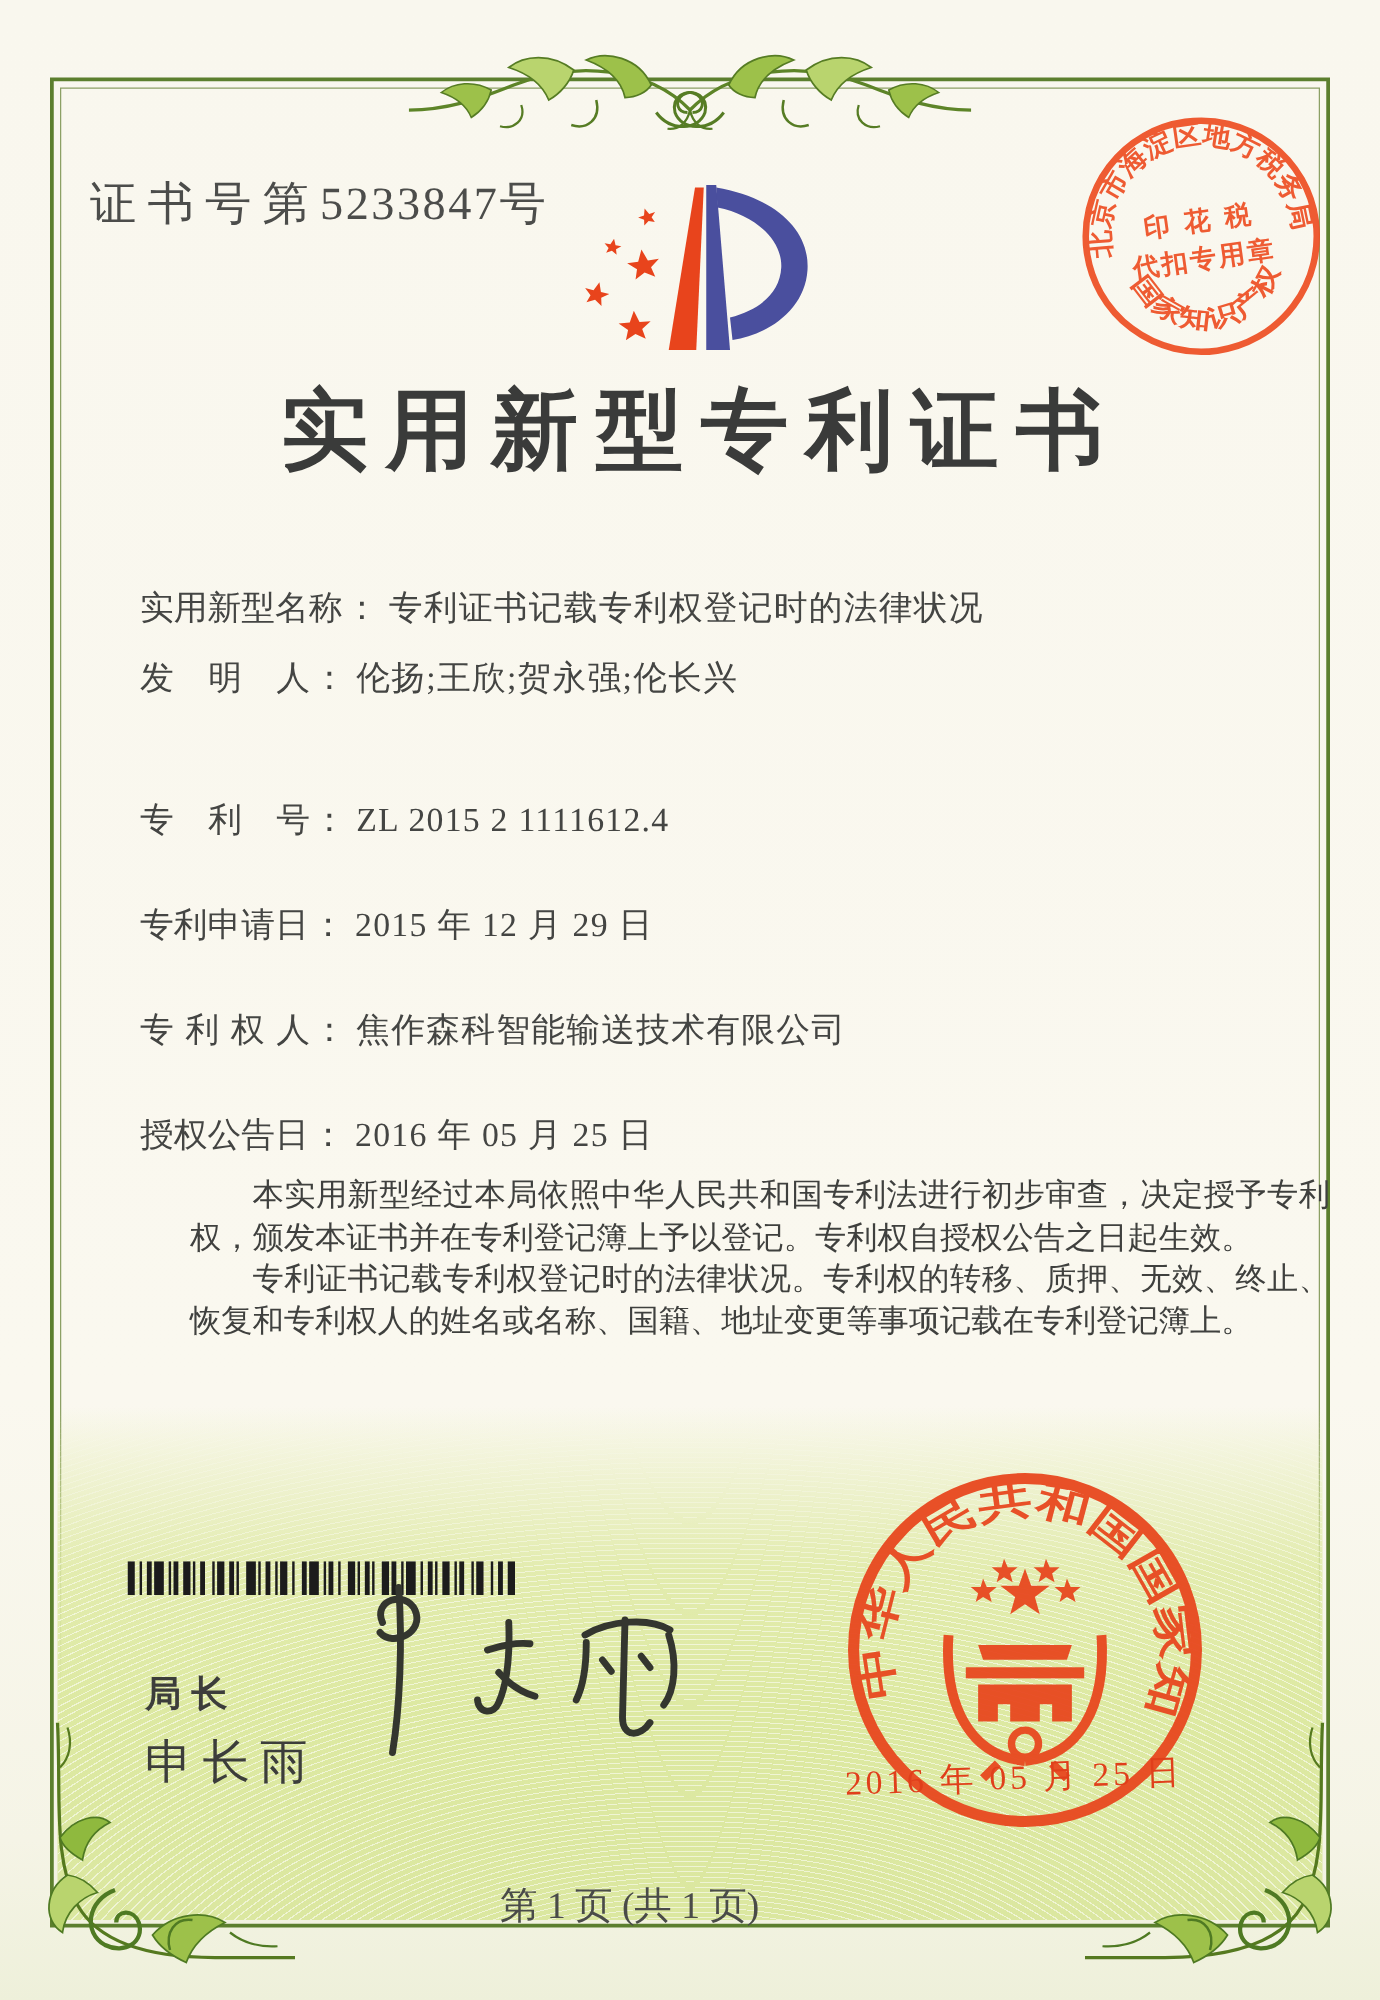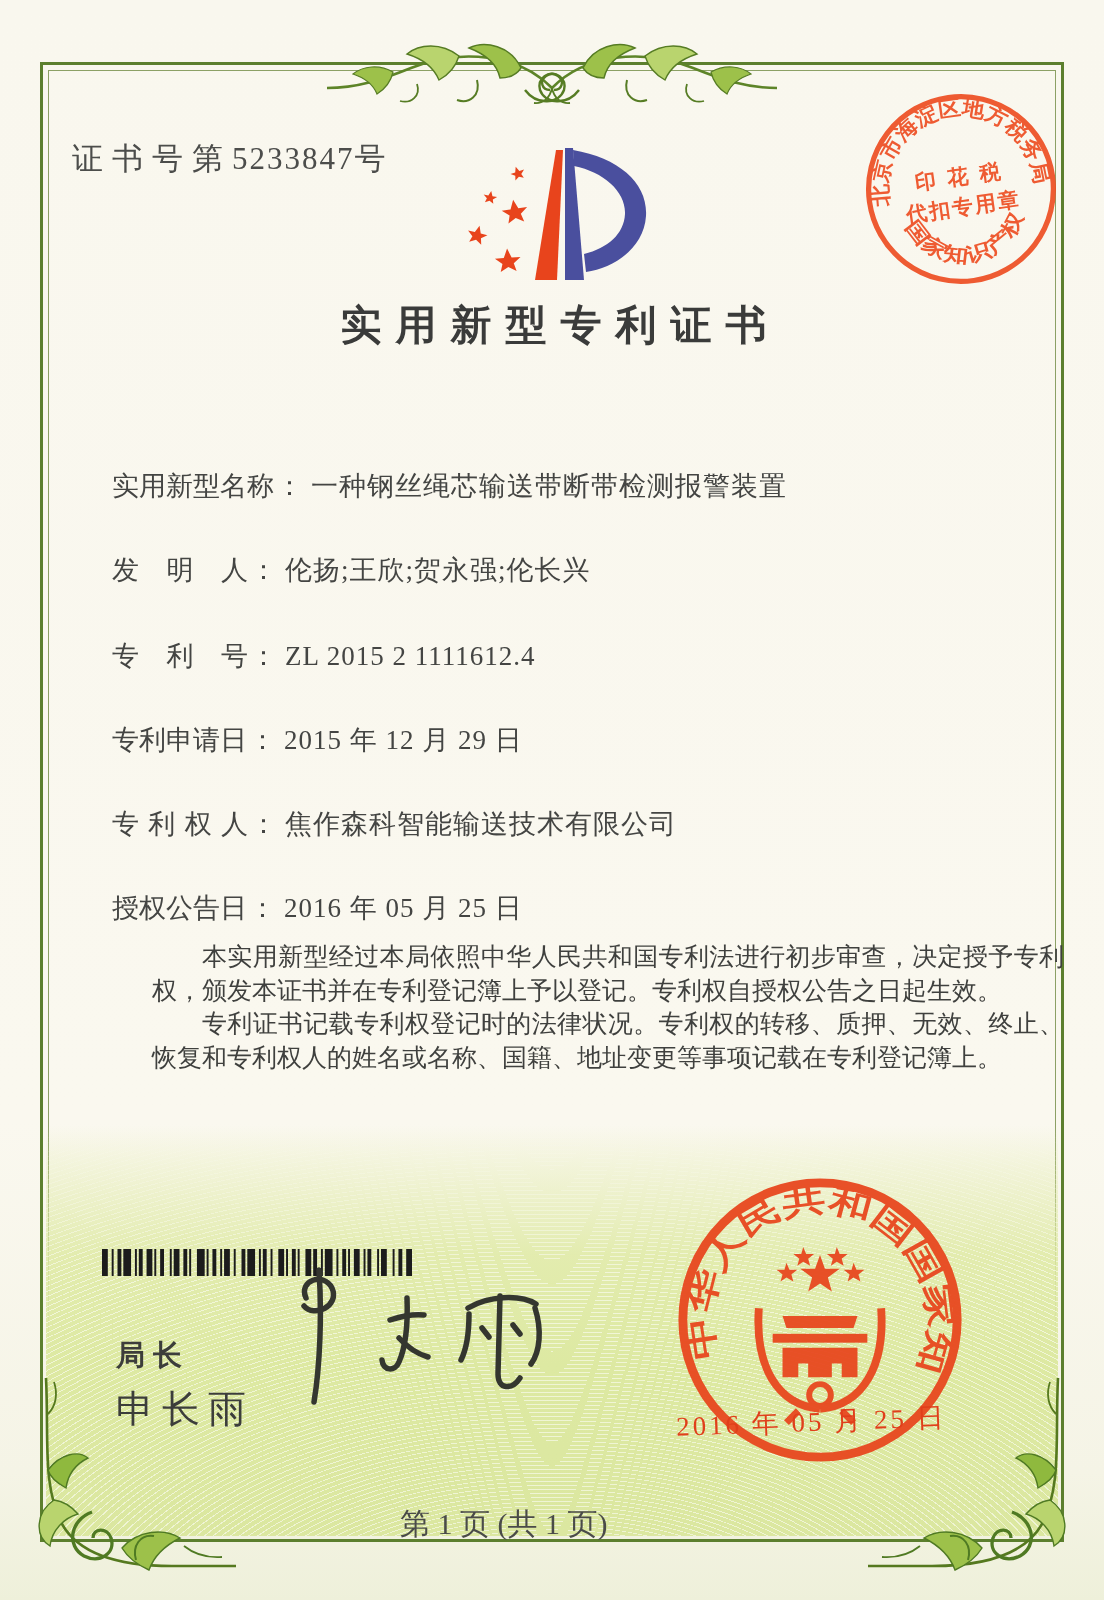--- a/index.html
+++ b/index.html
@@ -13,27 +13,27 @@
   
   .frame-outer{position:absolute;left:40px;right:40px;top:62px;bottom:58px;border:3px solid #5c7f2e;}
   .frame-inner{position:absolute;left:5px;right:5px;top:5px;bottom:5px;border:1px solid #8ca065;}
   
   .green-zone{position:absolute;left:46px;right:46px;top:1125px;bottom:64px;
     background:linear-gradient(180deg,rgba(223,234,164,0) 0,rgba(223,234,164,.85) 130px,#dde9a2 240px,#dbe7a0 100%);}
   .green-zone::after{content:"";position:absolute;inset:0;
     background:repeating-radial-gradient(900px 520px at 50% 135%,rgba(255,255,255,.55) 0 1.3px,rgba(255,255,255,0) 1.3px 7px);
     -webkit-mask-image:linear-gradient(180deg,transparent 0,#000 150px);
     mask-image:linear-gradient(180deg,transparent 0,#000 150px);}
-  .cert-no{position:absolute;left:72px;top:138px;font-size:31px;color:#4c4d4b;}
+  .cert-no{position:absolute;left:72px;top:138px;font-size:37px;color:#4c4d4b;}
   .cert-no .sp{letter-spacing:9px;}
   .cert-no .dg{letter-spacing:2px;font-family:"Liberation Serif",serif;}
   .logo{position:absolute;left:452px;top:140px;}
   .tax-stamp{position:absolute;left:856px;top:84px;transform:rotate(-8deg);opacity:.92;}
   .doc-title{position:absolute;left:0;right:0;top:298px;text-align:center;
-    font-size:41px;font-weight:600;letter-spacing:14px;color:#3a3b3a;padding-left:17px;}
+    font-size:70px;font-weight:600;letter-spacing:14px;color:#3a3b3a;padding-left:17px;}
   .frow{position:absolute;left:112px;right:90px;font-size:27px;color:#444543;white-space:nowrap;}
   .flabel{display:inline-block;vertical-align:top;}
   .spread{width:136px;text-align:justify;text-align-last:justify;}
   .fcolon{display:inline-block;margin:0 8px 0 2px;}
   .fvalue{letter-spacing:1px;}
   .paras{position:absolute;left:112px;top:940px;width:912px;font-size:25px;line-height:33.5px;
     text-align:justify;color:#3f403e;margin-left:40px;}
   .paras p{margin:0;text-indent:2em;}
   .barcode{position:absolute;left:102px;top:1249px;}
   .officer-role{position:absolute;left:116px;top:1336px;font-size:29px;letter-spacing:8px;color:#3c3d3b;font-weight:bold;}
@@ -130,23 +130,23 @@
     <text class="stamp-txt" font-size="19">
       <textPath href="#ts-bot" startOffset="0" textLength="168" lengthAdjust="spacingAndGlyphs">国家知识产权局</textPath>
     </text>
     <text class="stamp-txt" x="100" y="95" font-size="20" text-anchor="middle" letter-spacing="3">印 花 税</text>
     <text class="stamp-txt" x="100" y="124" font-size="20" text-anchor="middle" letter-spacing="2">代扣专用章</text>
   </svg>
 
   <div class="doc-title">实用新型专利证书</div>
 
   <div class="frow" style="top:468px">
-    <span class="flabel">实用新型名称</span><span class="fcolon">：</span><span class="fvalue">一种钢丝绳芯输送带断带检测报警装置</span>
-  </div>
-  <div class="frow" style="top:552px">
+    <span class="flabel">实用新型名称</span><span class="fcolon">：</span><span class="fvalue">专利证书记载专利权登记时的法律状况</span>
+  </div>
+  <div class="frow" style="top:524px">
     <span class="flabel spread">发明人</span><span class="fcolon">：</span><span class="fvalue">伦扬;王欣;贺永强;伦长兴</span>
   </div>
   <div class="frow" style="top:638px">
     <span class="flabel spread">专利号</span><span class="fcolon">：</span><span class="fvalue">ZL 2015 2 1111612.4</span>
   </div>
   <div class="frow" style="top:722px">
     <span class="flabel">专利申请日</span><span class="fcolon">：</span><span class="fvalue">2015 年 12 月 29 日</span>
   </div>
   <div class="frow" style="top:806px">
     <span class="flabel spread">专利权人</span><span class="fcolon">：</span><span class="fvalue">焦作森科智能输送技术有限公司</span>

